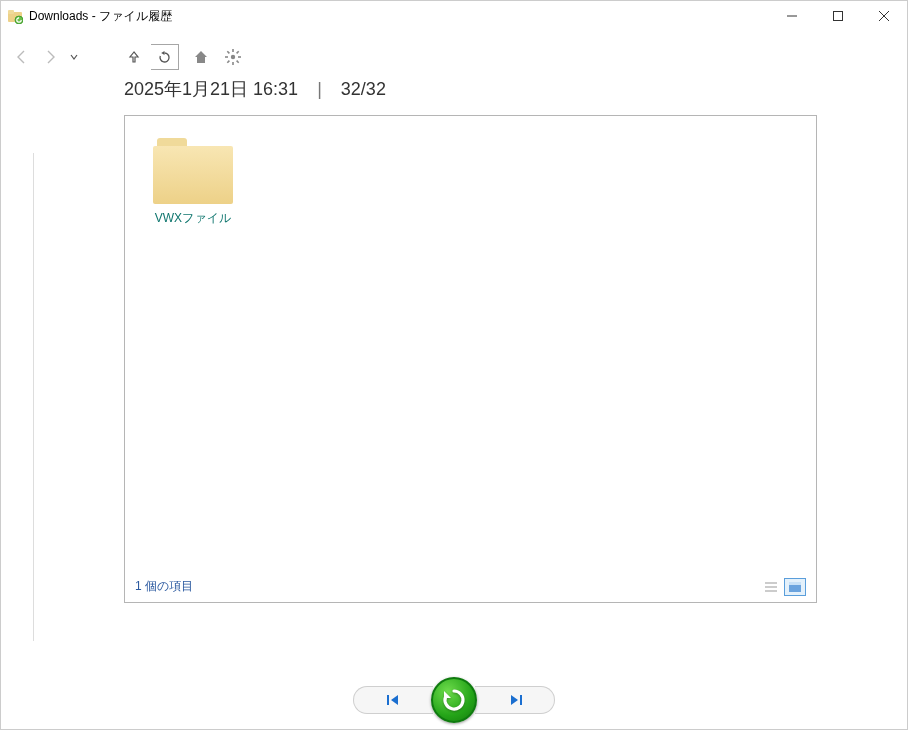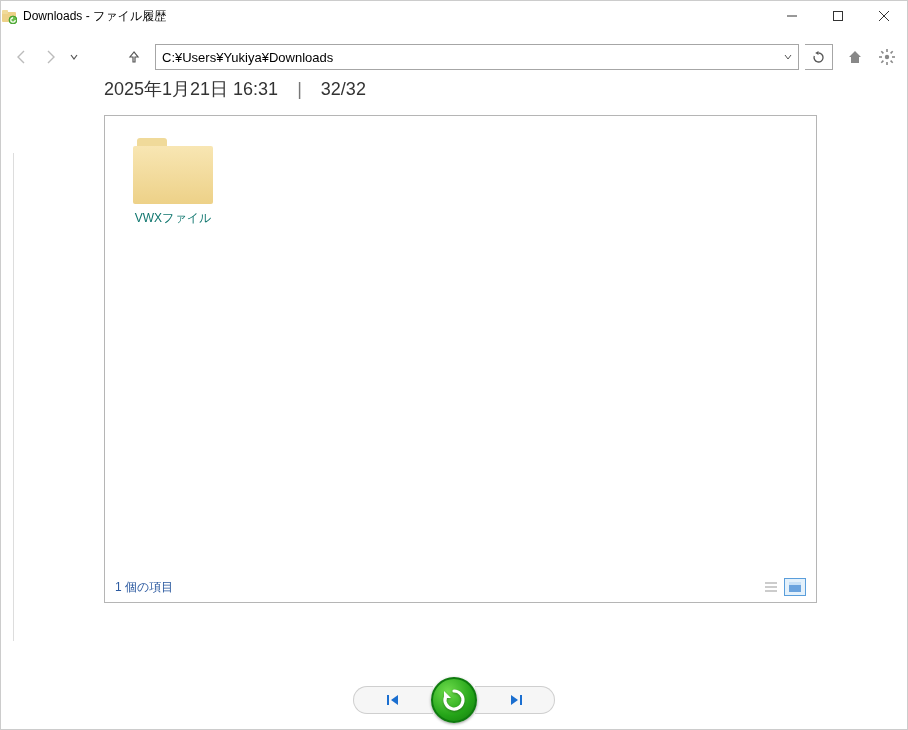--- a/index.html
+++ b/index.html
@@ -1,19 +1,19 @@
 <!DOCTYPE html>
 <html><head>
 <meta charset="utf-8">
 <style>
   * { margin:0; padding:0; box-sizing:border-box; font-family:"Yu Gothic UI","Segoe UI",Meiryo,sans-serif; }
   body { background:#fff; width:908px; height:730px; overflow:hidden; border:1px solid #ccc; }
 
   
-  .titlebar { height:30px; display:flex; align-items:center; padding-left:0; background:#fff; }
+  .titlebar { height:30px; display:flex; align-items:center; padding-left:6px; background:#fff; }
   .titlebar-icon { width:16px; height:16px; margin-right:6px; display:flex; align-items:center; justify-content:center; }
   .titlebar-title { font-size:12px; color:#000; flex:0 0 auto; }
   .titlebar-spacer { flex:1; }
   .win-btn { width:46px; height:30px; display:flex; align-items:center; justify-content:center; color:#333; }
 
   
   .toolbar { height:52px; display:flex; align-items:center; padding:0 10px; gap:6px; }
   .tb-btn { width:22px; height:22px; display:flex; align-items:center; justify-content:center; color:#555; }
   .tb-btn.disabled { color:#bbb; }
   .tb-dropdown { font-size:9px; color:#555; margin-left:-4px; }
@@ -24,36 +24,36 @@
   .refresh { width:28px; height:26px; border:1px solid #a6a6a6; border-left:none; display:flex; align-items:center; justify-content:center; color:#555; }
 
   .search { width:224px; height:26px; border:1px solid #ccc; margin-left:8px; display:flex; align-items:center; padding:0 6px; color:#888; }
   .search input { flex:1; border:none; outline:none; font-size:13px; background:transparent; }
   .search input::placeholder { color:#888; }
   .search-icon { font-size:12px; color:#555; }
 
   .hdr-icon { width:20px; height:20px; margin-left:6px; display:flex; align-items:center; justify-content:center; color:#888; }
 
   
-  .content { display:flex; height:calc(100% - 30px - 52px - 58px); }
+  .content { display:flex; height:calc(100% - 30px - 52px - 58px);margin-left:20px; }
   .left-strip { width:13px; border:1px solid #ddd; border-left:none; border-top:none; border-bottom:none; margin-top:70px; height:488px; background:#fff;}
   .stage { flex:1; padding:0 90px 0 90px; }
 
   .timestamp { font-size:18px; color:#333; margin: -6px 0 14px 0; }
   .ts-sep { margin:0 14px; color:#777; }
 
   .file-panel { border:1px solid #b5b5b5; height:488px; position:relative; background:#fff; padding:18px; }
 
   .folder-item { width:100px; text-align:center; }
   .folder-icon { width:80px; height:70px; margin:0 auto 6px; position:relative; }
   .folder-icon .tab { position:absolute; left:4px; top:4px; width:30px; height:12px; background:#f0da9a; border-top-left-radius:3px; border-top-right-radius:3px; }
   .folder-icon .body { position:absolute; left:0; top:12px; right:0; bottom:0; background:linear-gradient(#f8e6b3,#edd188); border-radius:2px; }
   .folder-label { font-size:12px; color:#0f766e; }
 
-  .status-row { position:absolute; bottom:6px; left:10px; right:10px; display:flex; align-items:center; color:#2c5aa0; font-size:12px; }
+  .status-row { position:absolute; bottom:6px; left:10px; right:10px; display:flex; color:#2c5aa0; font-size:12px; }
   .status-row .spacer { flex:1; }
   .view-btn { width:22px; height:18px; border:1px solid transparent; display:flex; align-items:center; justify-content:center; margin-left:2px; color:#999; }
   .view-btn.active { border:1px solid #5a9edb; background:#e4f1fb; }
 
   
   .bottom-nav { height:58px; display:flex; align-items:center; justify-content:center; gap:0; }
   .nav-pill { width:80px; height:28px; border:1px solid #cfcfcf; border-radius:14px; background:#f6f6f6; display:flex; align-items:center; justify-content:center; color:#0b61c9; font-size:14px; }
   .nav-pill.left { border-top-right-radius:0; border-bottom-right-radius:0; border-right:none; }
   .nav-pill.right { border-top-left-radius:0; border-bottom-left-radius:0; border-left:none; }
   .restore-btn { width:46px; height:46px; border-radius:50%; background:radial-gradient(circle at 35% 30%, #6edc4c, #24a418 60%, #147a0c); border:2px solid #0f7a0f; display:flex; align-items:center; justify-content:center; margin:0 -2px; z-index:2; box-shadow:0 1px 3px rgba(0,0,0,.4); }
@@ -110,28 +110,20 @@
         <path d="M1 2 L4 6 L7 2" fill="none" stroke="currentColor" stroke-width="1.2"></path>
       </svg>
   </div>
   <div style="width:26px"></div>
   <div class="tb-btn">
     <svg width="14" height="14" viewBox="0 0 14 14">
         <path d="M7 2 L3 7 L6 7 L6 12 L8 12 L8 7 L11 7 Z" fill="none" stroke="currentColor" stroke-width="1.2"></path>
       </svg>
   </div>
 
-  <div class="address">
-    <input type="text" value="C:¥Users¥Yukiya¥Downloads" style="">
-    <div class="address-drop">
-      <svg width="8" height="8" viewBox="0 0 8 8">
-          <path d="M1 2 L4 6 L7 2" fill="none" stroke="currentColor" stroke-width="1"></path>
-        </svg>
-    </div>
-  </div>
   <div class="refresh">
     <svg width="13" height="13" viewBox="0 0 13 13">
         <path d="M6.5 2 A4.5 4.5 0 1 1 2.3 5" fill="none" stroke="currentColor" stroke-width="1.3"></path>
         <path d="M6.5 0 L6.5 4 L3.2 2 Z" fill="currentColor"></path>
       </svg>
   </div>
 
 
   <div class="hdr-icon">
     <svg width="16" height="16" viewBox="0 0 16 16">

